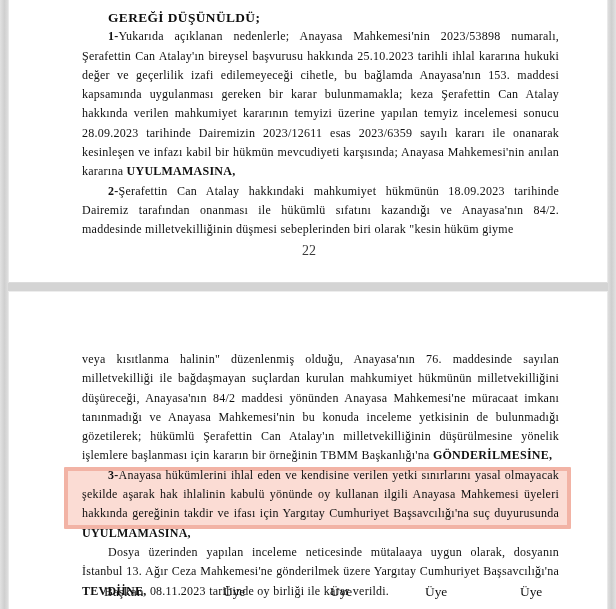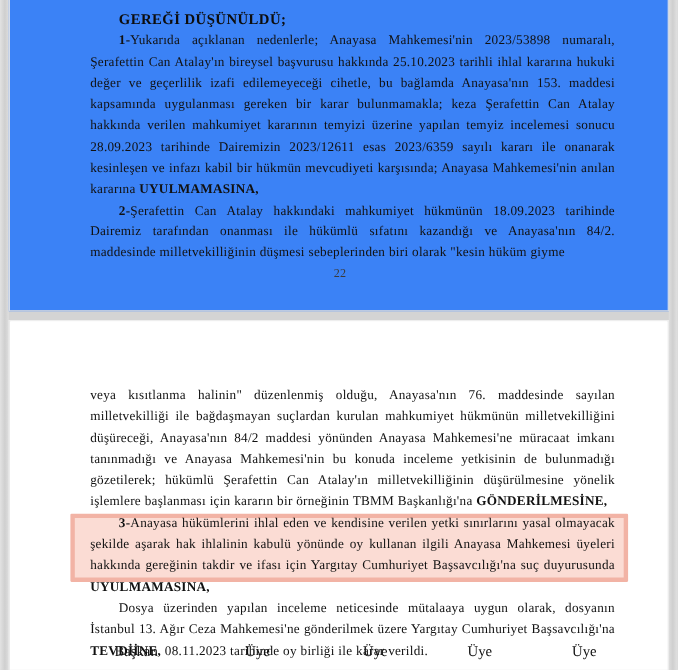--- a/index.html
+++ b/index.html
@@ -77,21 +77,21 @@
     color: #0d0d0d;
     padding-left: 26px;
     letter-spacing: 0.03em;
   }
 
   .page-number {
     position: absolute;
     left: 0;
     width: 600px;
     text-align: center;
-    font-size: 11px;
+    font-size: 14px;
     color: #3a3a3a;
     font-family: "Liberation Serif", "DejaVu Serif", serif;
   }
 
   
   #highlight-box {
     position: absolute;
     left: 55px;
     top: 175px;
     width: 507px;
@@ -129,21 +129,21 @@
   }
 </style>
 </head>
 <body>
 
 <div id="viewer" style="background: rgb(216, 216, 216);">
 
   <div class="edge-strip-left"></div>
   <div class="edge-strip-right"></div>
 
-  <div class="page" id="page-1" style="background: #3b82f6;">
+  <div class="page" id="page-1" style="background: #ffffff;">
 
     <div class="text-col" style="top:8px;">
       <div class="heading">GEREĞİ DÜŞÜNÜLDÜ;</div>
 
       <p class="body"><span class="indent"></span><span class="b">1-</span><span>Yukarıda açıklanan nedenlerle; Anayasa Mahkemesi'nin 2023/53898 numaralı, Şerafettin Can Atalay'ın bireysel başvurusu hakkında 25.10.2023 tarihli ihlal kararına hukuki değer ve geçerlilik izafi edilemeyeceği cihetle, bu bağlamda Anayasa'nın 153. maddesi kapsamında uygulanması gereken bir karar bulunmamakla; keza Şerafettin Can Atalay hakkında verilen mahkumiyet kararının temyizi üzerine yapılan temyiz incelemesi sonucu 28.09.2023 tarihinde Dairemizin 2023/12611 esas 2023/6359 sayılı kararı ile onanarak kesinleşen ve infazı kabil bir hükmün mevcudiyeti karşısında; Anayasa Mahkemesi'nin anılan kararına </span><span class="b">UYULMAMASINA,</span></p>
 
       <p class="body"><span class="indent"></span><span class="b">2-</span><span>Şerafettin Can Atalay hakkındaki mahkumiyet hükmünün 18.09.2023 tarihinde Dairemiz tarafından onanması ile hükümlü sıfatını kazandığı ve Anayasa'nın 84/2. maddesinde milletvekilliğinin düşmesi sebeplerinden biri olarak "kesin hüküm giyme</span></p>
     </div>
 
     <div class="page-number" style="top:243px;">22</div>

